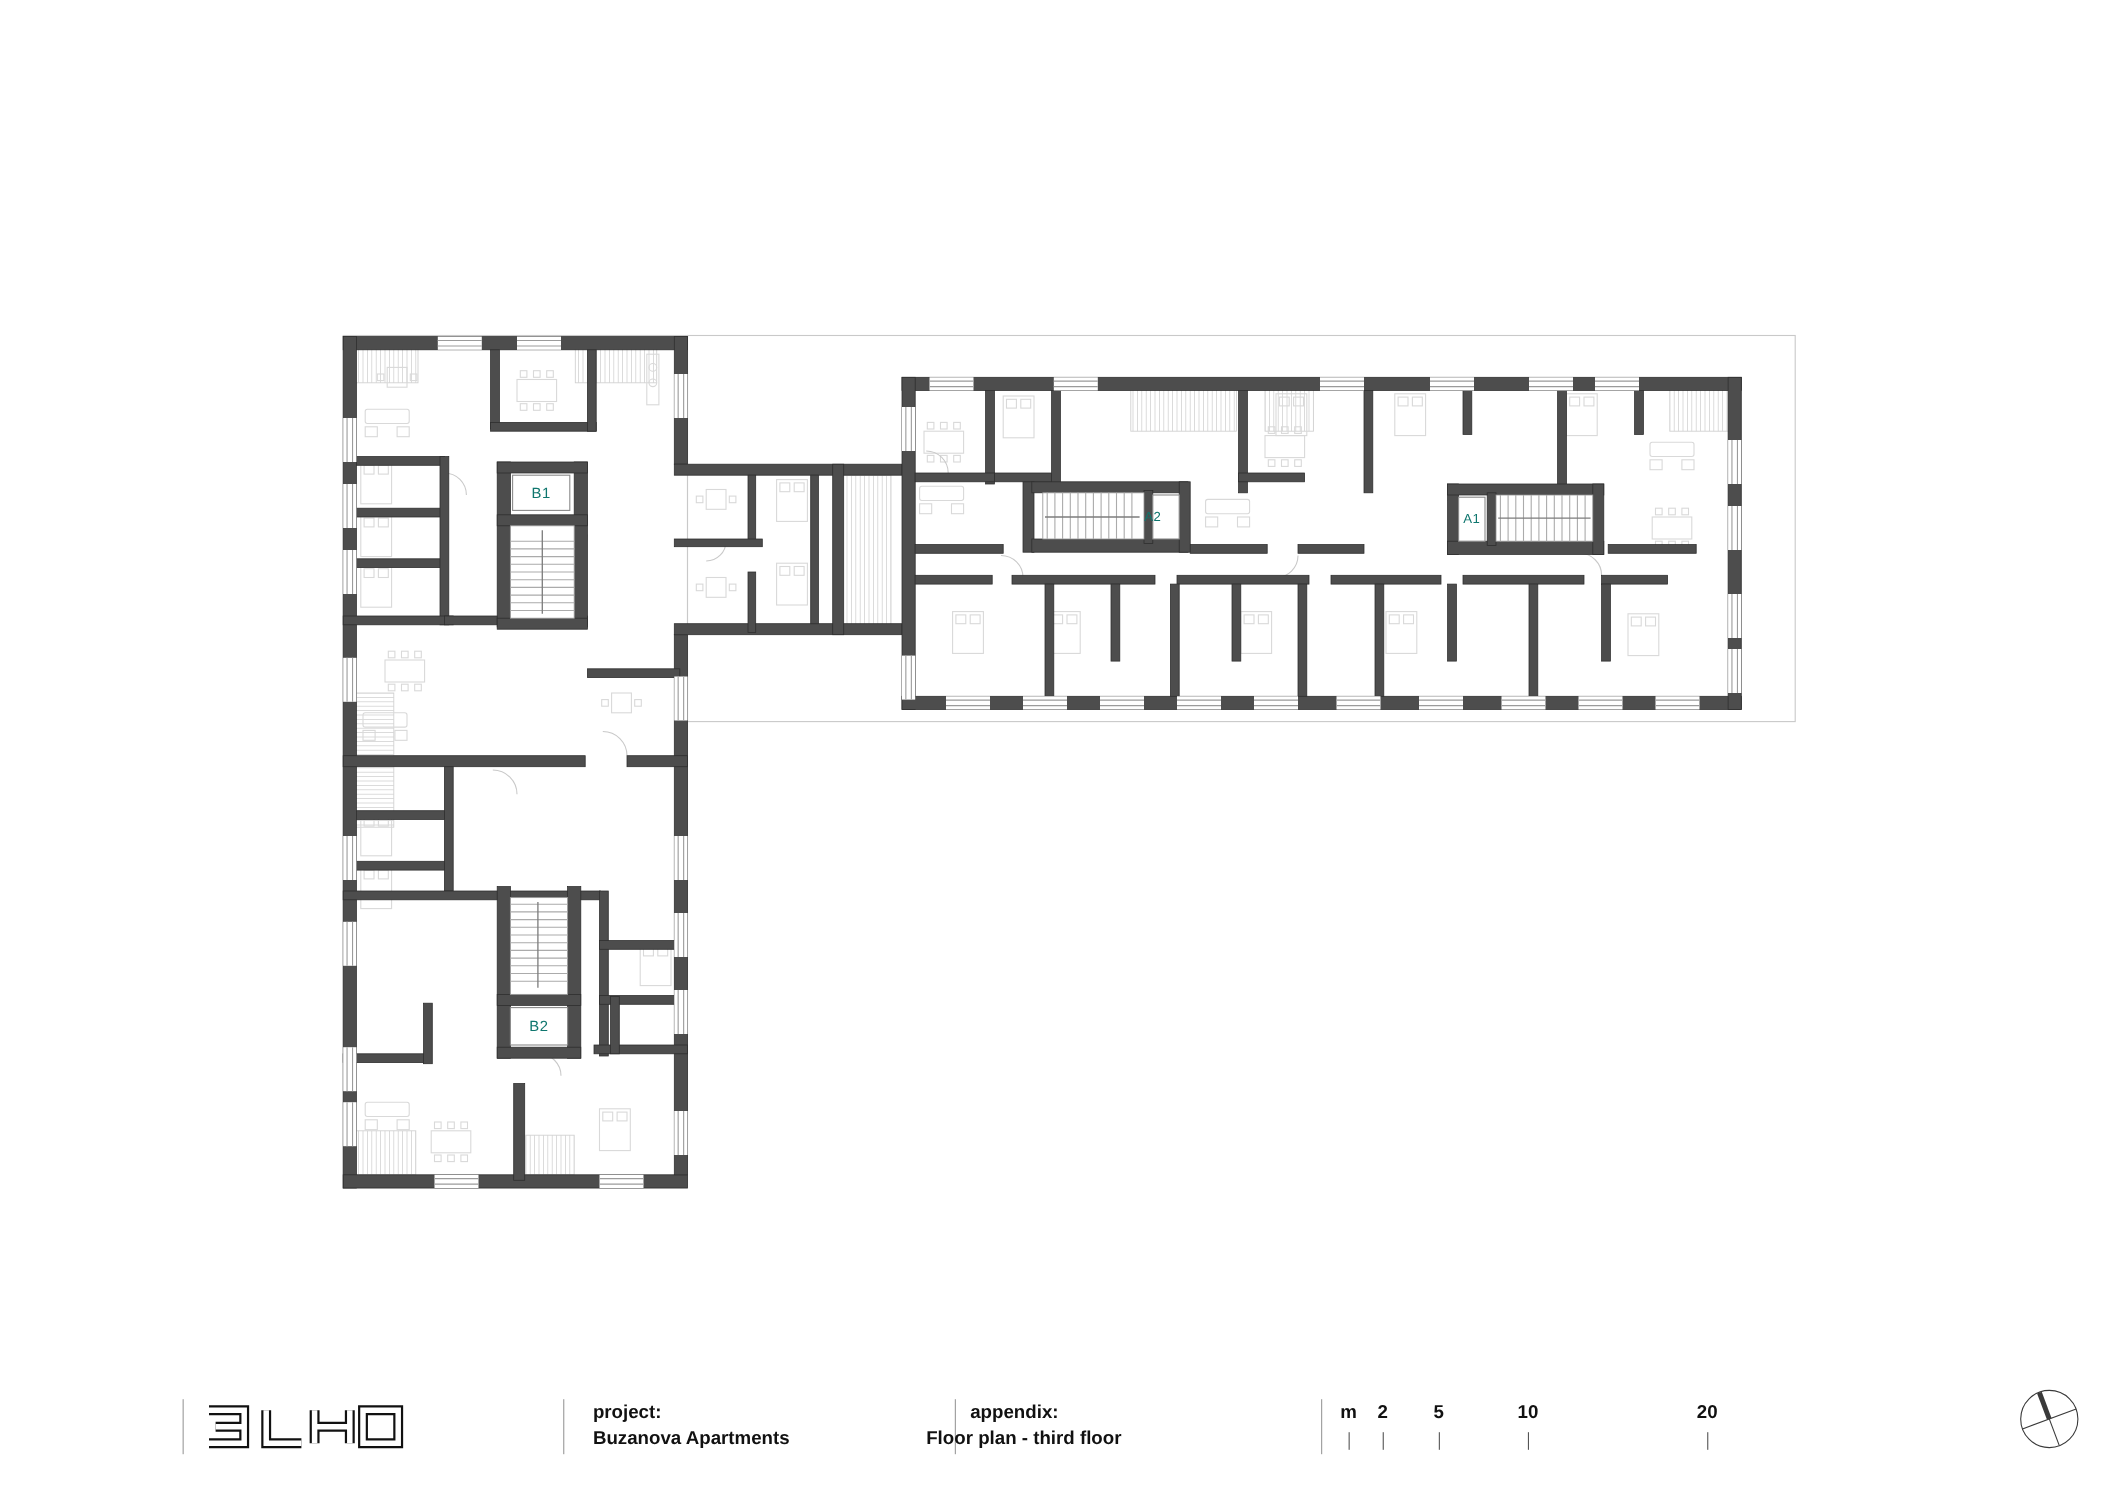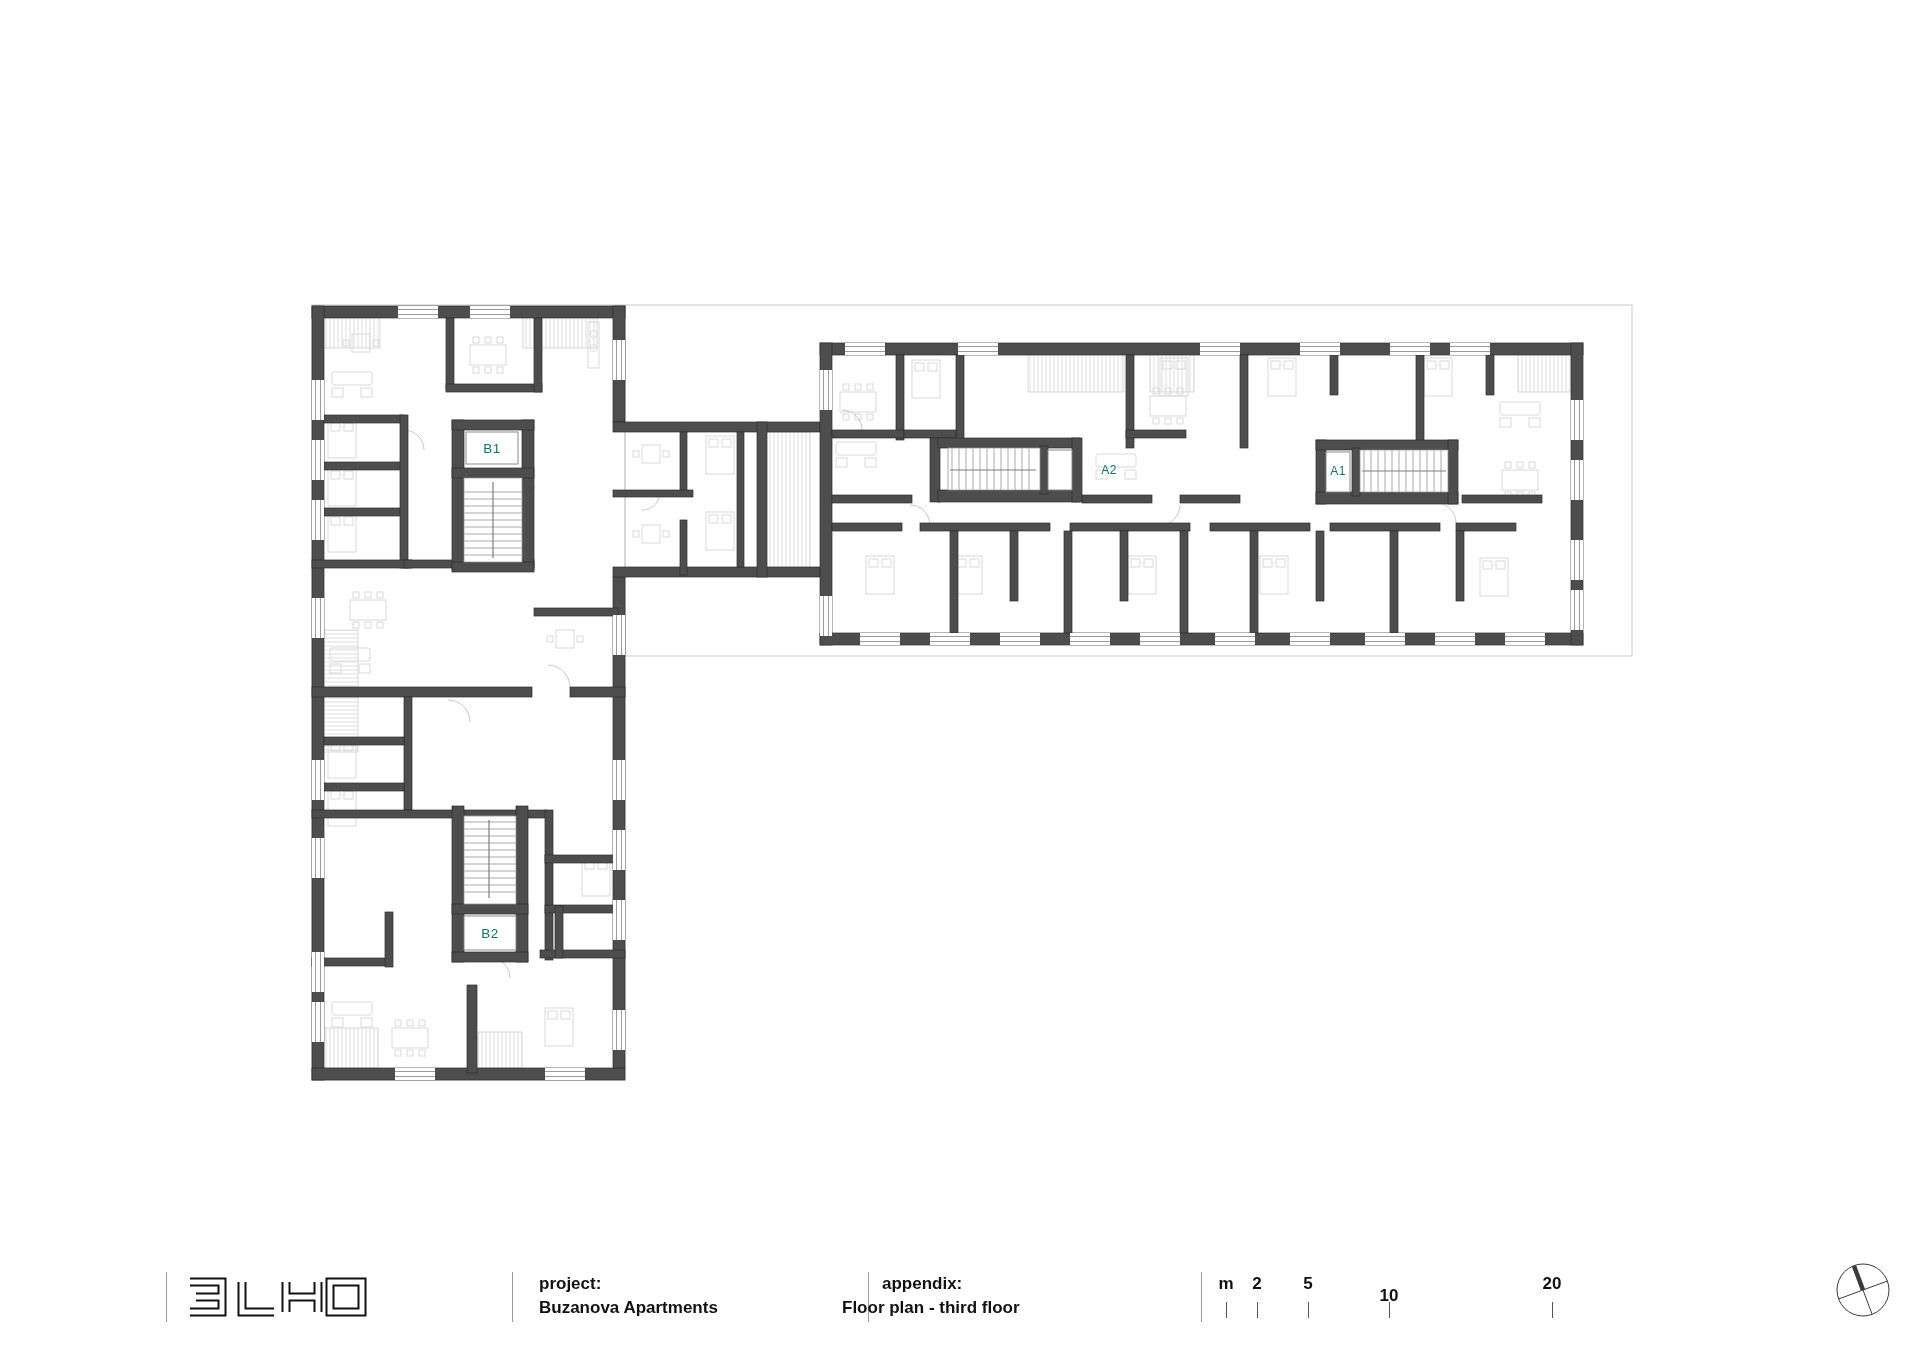--- a/index.html
+++ b/index.html
@@ -341,41 +341,41 @@
 
   <g class="compass">
     <circle cx="1863" cy="1290" r="26" stroke-width="1"></circle>
     <path d="M1854 1266 L1872 1314" stroke-width="1"></path>
     <path d="M1854 1266 L1863 1290" stroke-width="4.5"></path>
     <path d="M1838.6 1299 L1887.4 1281" stroke-width="1"></path>
   </g>
 </svg>
 
 <div class="unit-label" style="left:492px;top:448px;">B1</div>
-<div class="unit-label" style="left:1109px;top:470px;font-size:12px;">A2</div>
+<div class="unit-label" style="left:1048px;top:470px;font-size:12px;">A2</div>
 <div class="unit-label" style="left:1338px;top:471px;font-size:12px;">A1</div>
 <div class="unit-label" style="left:490px;top:933px;">B2</div>
 
 <div>
   <div class="footer-bar" style="left:166px;top:1272px;height:50px;"></div>
   <div class="footer-bar" style="left:512px;top:1272px;height:50px;"></div>
   <div class="footer-bar" style="left:868px;top:1272px;height:50px;"></div>
   <div class="footer-bar" style="left:1201px;top:1272px;height:50px;"></div>
 
   <div class="fo-label" style="left:539px;top:1274px;">project:</div>
   <div class="fo-value" style="left:539px;top:1298px;">Buzanova Apartments</div>
 
   <div class="fo-label" style="left:882px;top:1274px;">appendix:</div>
   <div class="fo-value" style="left:842px;top:1298px;">Floor plan - third floor</div>
 
   <div>
     <div class="scale-num" style="left:1226px;top:1274px;">m</div>
     <div class="scale-num" style="left:1257px;top:1274px;">2</div>
     <div class="scale-num" style="left:1308px;top:1274px;">5</div>
-    <div class="scale-num" style="left:1389px;top:1274px;margin-top:12px;">10</div>
+    <div class="scale-num" style="left:1389px;top:1274px;">10</div>
     <div class="scale-num" style="left:1552px;top:1274px;">20</div>
     <div class="scale-tick" style="left:1226px;top:1302px;"></div>
     <div class="scale-tick" style="left:1257px;top:1302px;"></div>
     <div class="scale-tick" style="left:1308px;top:1302px;"></div>
     <div class="scale-tick" style="left:1389px;top:1302px;"></div>
     <div class="scale-tick" style="left:1552px;top:1302px;"></div>
   </div>
 </div>
 
 </body></html>

